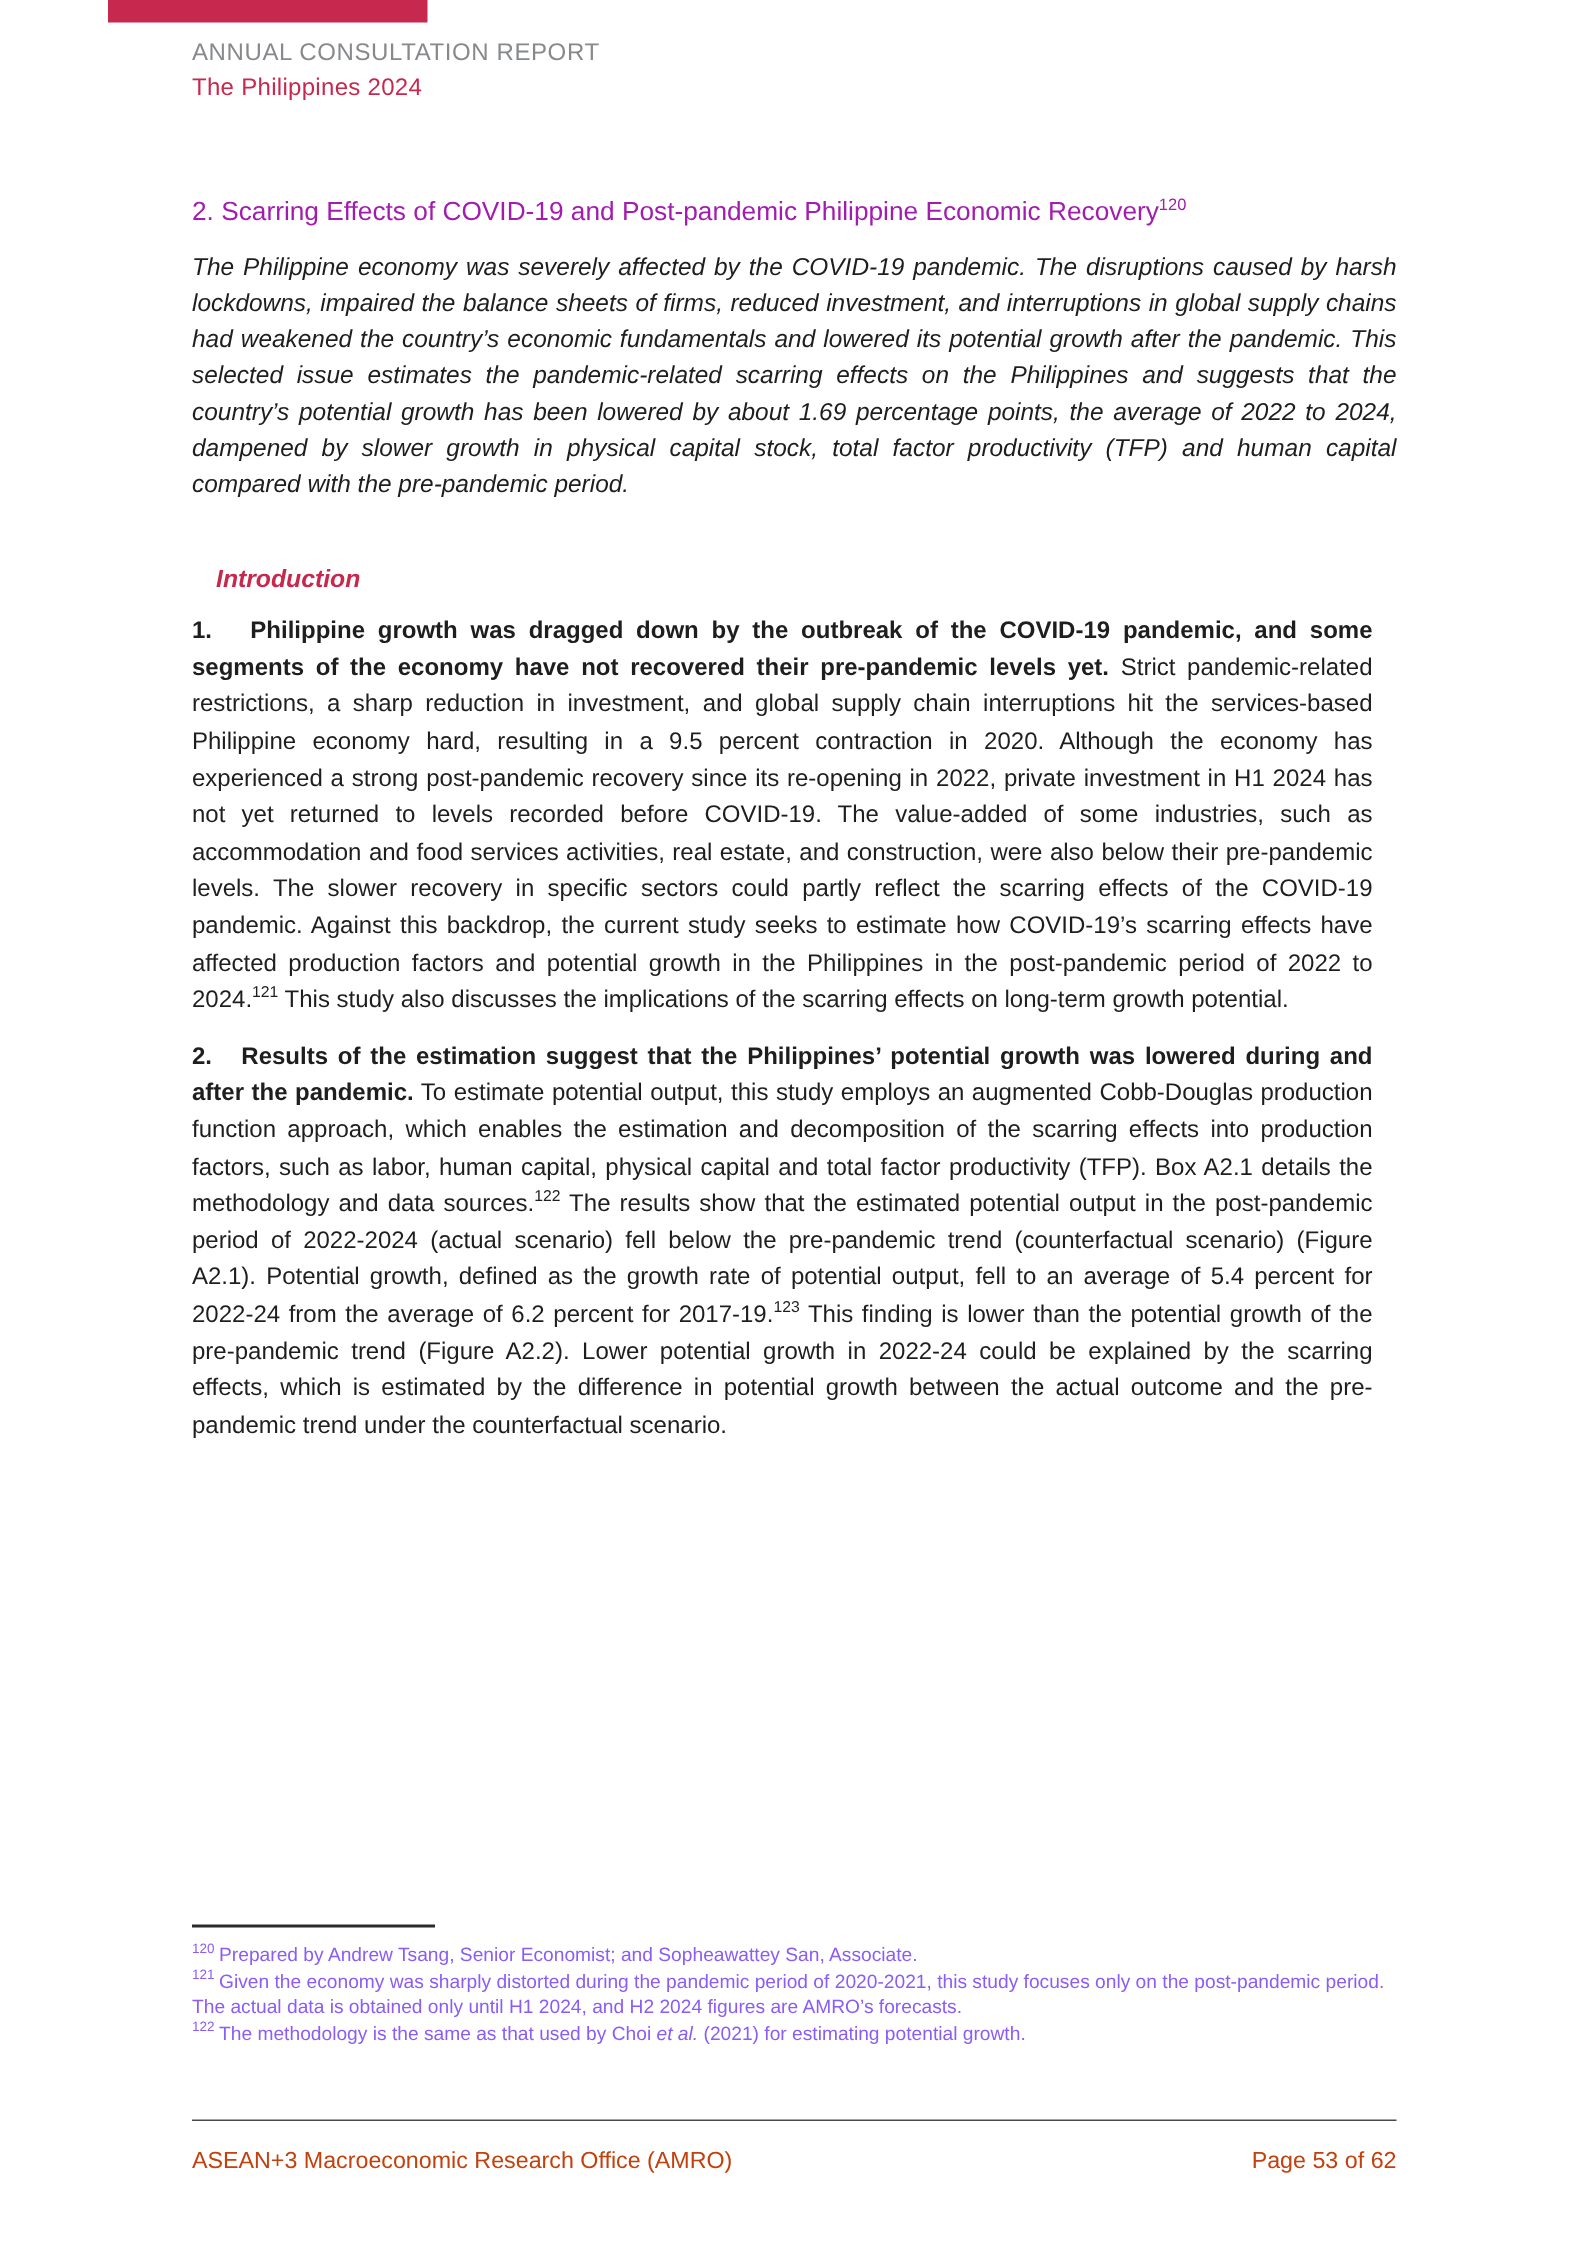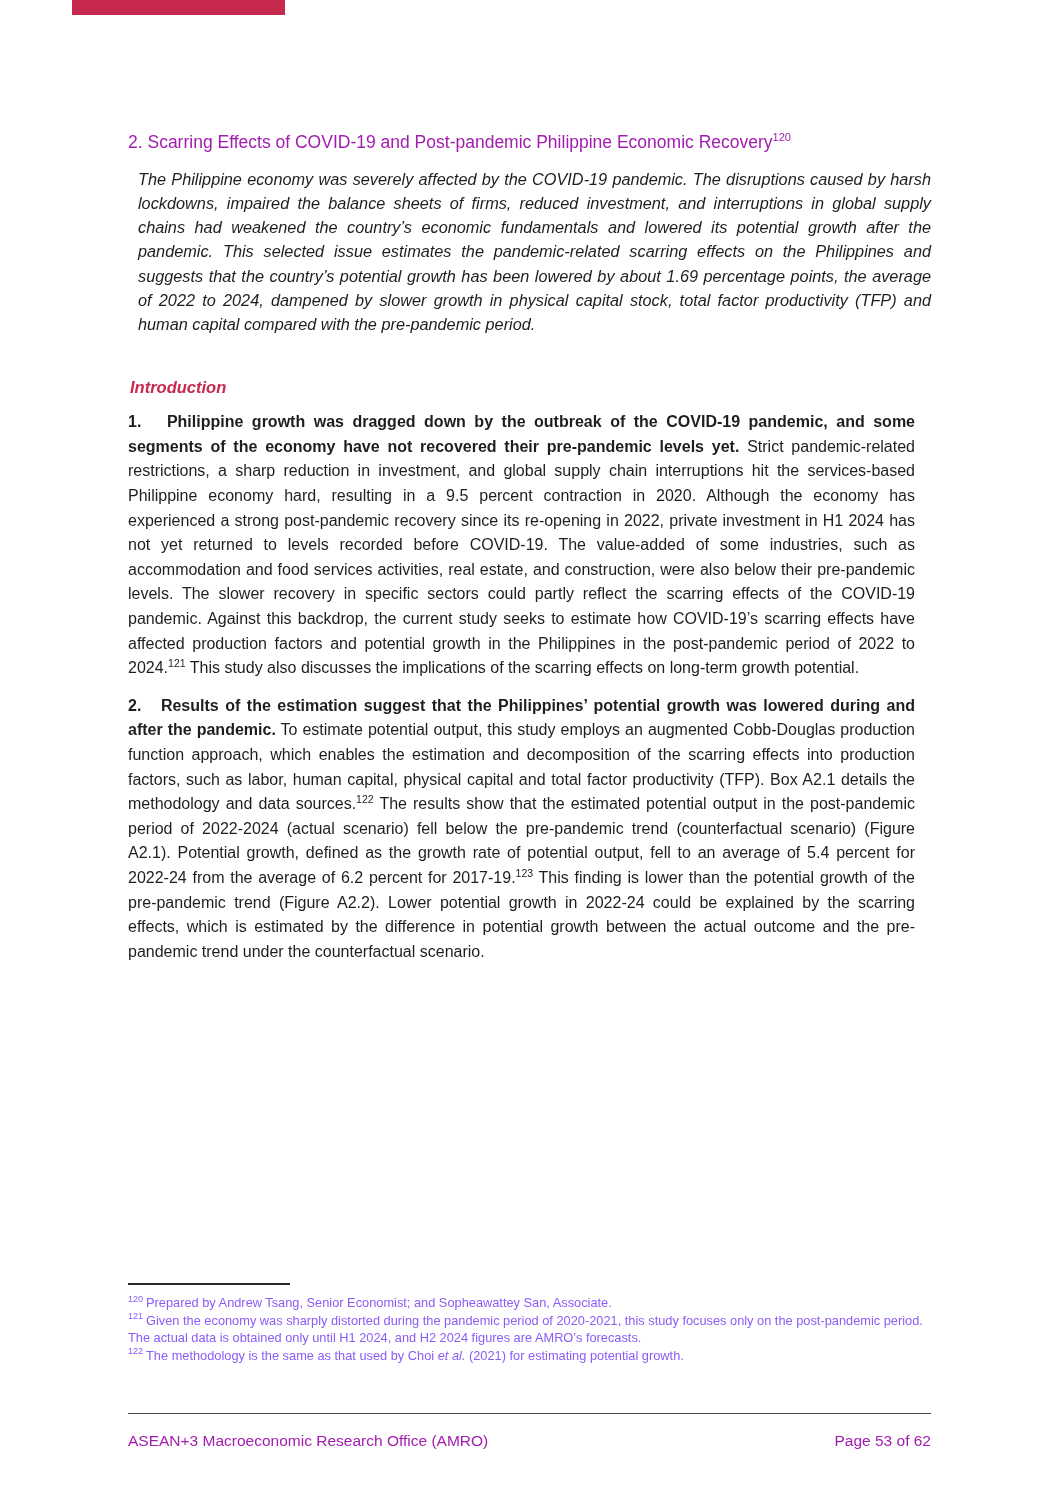--- a/index.html
+++ b/index.html
@@ -26,25 +26,25 @@
   }
   .content{
     position:absolute;left:128px;top:126px;width:803px;
   }
   .section-heading{
     font-size:17.5px;color:#a21caf;font-weight:normal;margin:0 0 14px 0;line-height:22px;
   }
   .section-heading sup{font-size:11px;}
   .lead-paragraph{
     font-style:italic;font-size:16.3px;line-height:24.2px;text-align:justify;
-    margin:0 0 0 10px;color:#1e1e1e;
+    margin:0 0 0 0;color:#1e1e1e;
   }
   .sub-heading{
     font-size:16.5px;color:#c7284d;font-weight:bold;font-style:italic;
-    margin:41px 0 0 2px;line-height:20px;
+    margin:41px 0 0 16px;line-height:20px;
   }
   .body-paragraph{
     font-size:16px;line-height:24.6px;text-align:justify;color:#1e1e1e;
     margin:13px 16px 0 0;
   }
   .body-paragraph b{font-weight:bold;}
   .body-paragraph sup{font-size:10.5px;line-height:0;}
   .footnotes{
     position:absolute;left:128px;top:1283px;width:803px;
     color:#8b5cf6;font-size:12.8px;line-height:17.5px;
@@ -56,31 +56,35 @@
   .footnote-item sup{font-size:9px;line-height:0;margin-right:3px;}
   .footnote-item i{font-style:italic;margin-top:20px;}
   .footer{
     position:absolute;left:128px;top:1413px;width:803px;
   }
   .footer-rule{
     width:100%;height:0;border-top:1.6px solid #4a4a4a;
   }
   .footer-row{
     display:flex;justify-content:space-between;align-items:baseline;
-    margin-top:18px;color:#a21caf;font-size:15.5px;
+    margin-top:18px;color:#c2410c;font-size:15.5px;
   }
   .footer-row b{font-weight:normal;}
 </style>
 </head>
 <body>
 
 <div class="page">
 
   <div class="red-bar"></div>
 
+  <div class="header-text">
+    <div class="report-title">ANNUAL CONSULTATION REPORT</div>
+    <div class="report-subtitle">The Philippines 2024</div>
+  </div>
 
   <div class="content">
 
     <h1 class="section-heading"><span>2. Scarring Effects of COVID-19 and Post-pandemic Philippine Economic Recovery</span><sup>120</sup></h1>
 
     <p class="lead-paragraph">The Philippine economy was severely affected by the COVID-19 pandemic. The disruptions caused by harsh lockdowns, impaired the balance sheets of firms, reduced investment, and interruptions in global supply chains had weakened the country’s economic fundamentals and lowered its potential growth after the pandemic. This selected issue estimates the pandemic-related scarring effects on the Philippines and suggests that the country’s potential growth has been lowered by about 1.69 percentage points, the average of 2022 to 2024, dampened by slower growth in physical capital stock, total factor productivity (TFP) and human capital compared with the pre-pandemic period.</p>
 
     <h2 class="sub-heading">Introduction</h2>
 
     <p class="body-paragraph"><b>1.&nbsp;&nbsp;&nbsp;Philippine growth was dragged down by the outbreak of the COVID-19 pandemic, and some segments of the economy have not recovered their pre-pandemic levels yet.</b><span> Strict pandemic-related restrictions, a sharp reduction in investment, and global supply chain interruptions hit the services-based Philippine economy hard, resulting in a 9.5 percent contraction in 2020. Although the economy has experienced a strong post-pandemic recovery since its re-opening in 2022, private investment in H1 2024 has not yet returned to levels recorded before COVID-19. The value-added of some industries, such as accommodation and food services activities, real estate, and construction, were also below their pre-pandemic levels. The slower recovery in specific sectors could partly reflect the scarring effects of the COVID-19 pandemic. Against this backdrop, the current study seeks to estimate how COVID-19’s scarring effects have affected production factors and potential growth in the Philippines in the post-pandemic period of 2022 to 2024.</span><sup>121</sup><span> This study also discusses the implications of the scarring effects on long-term growth potential.</span></p>

